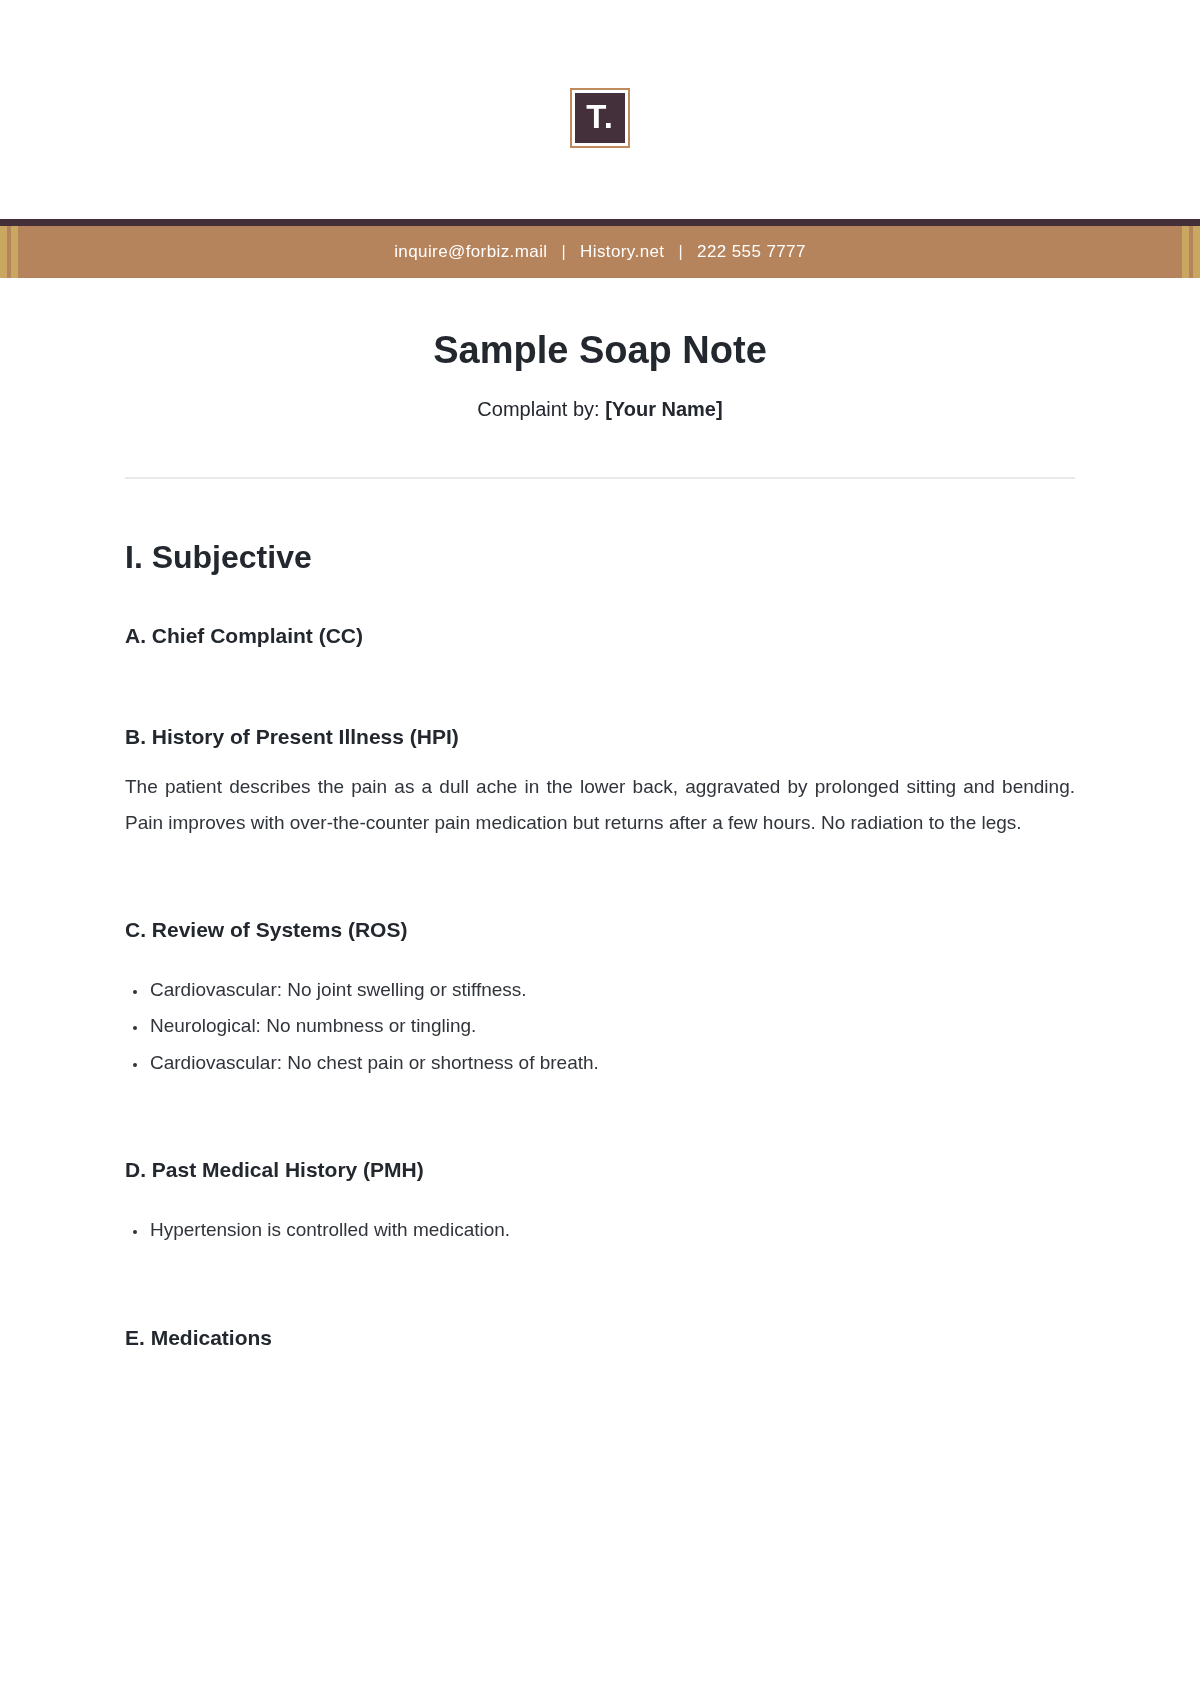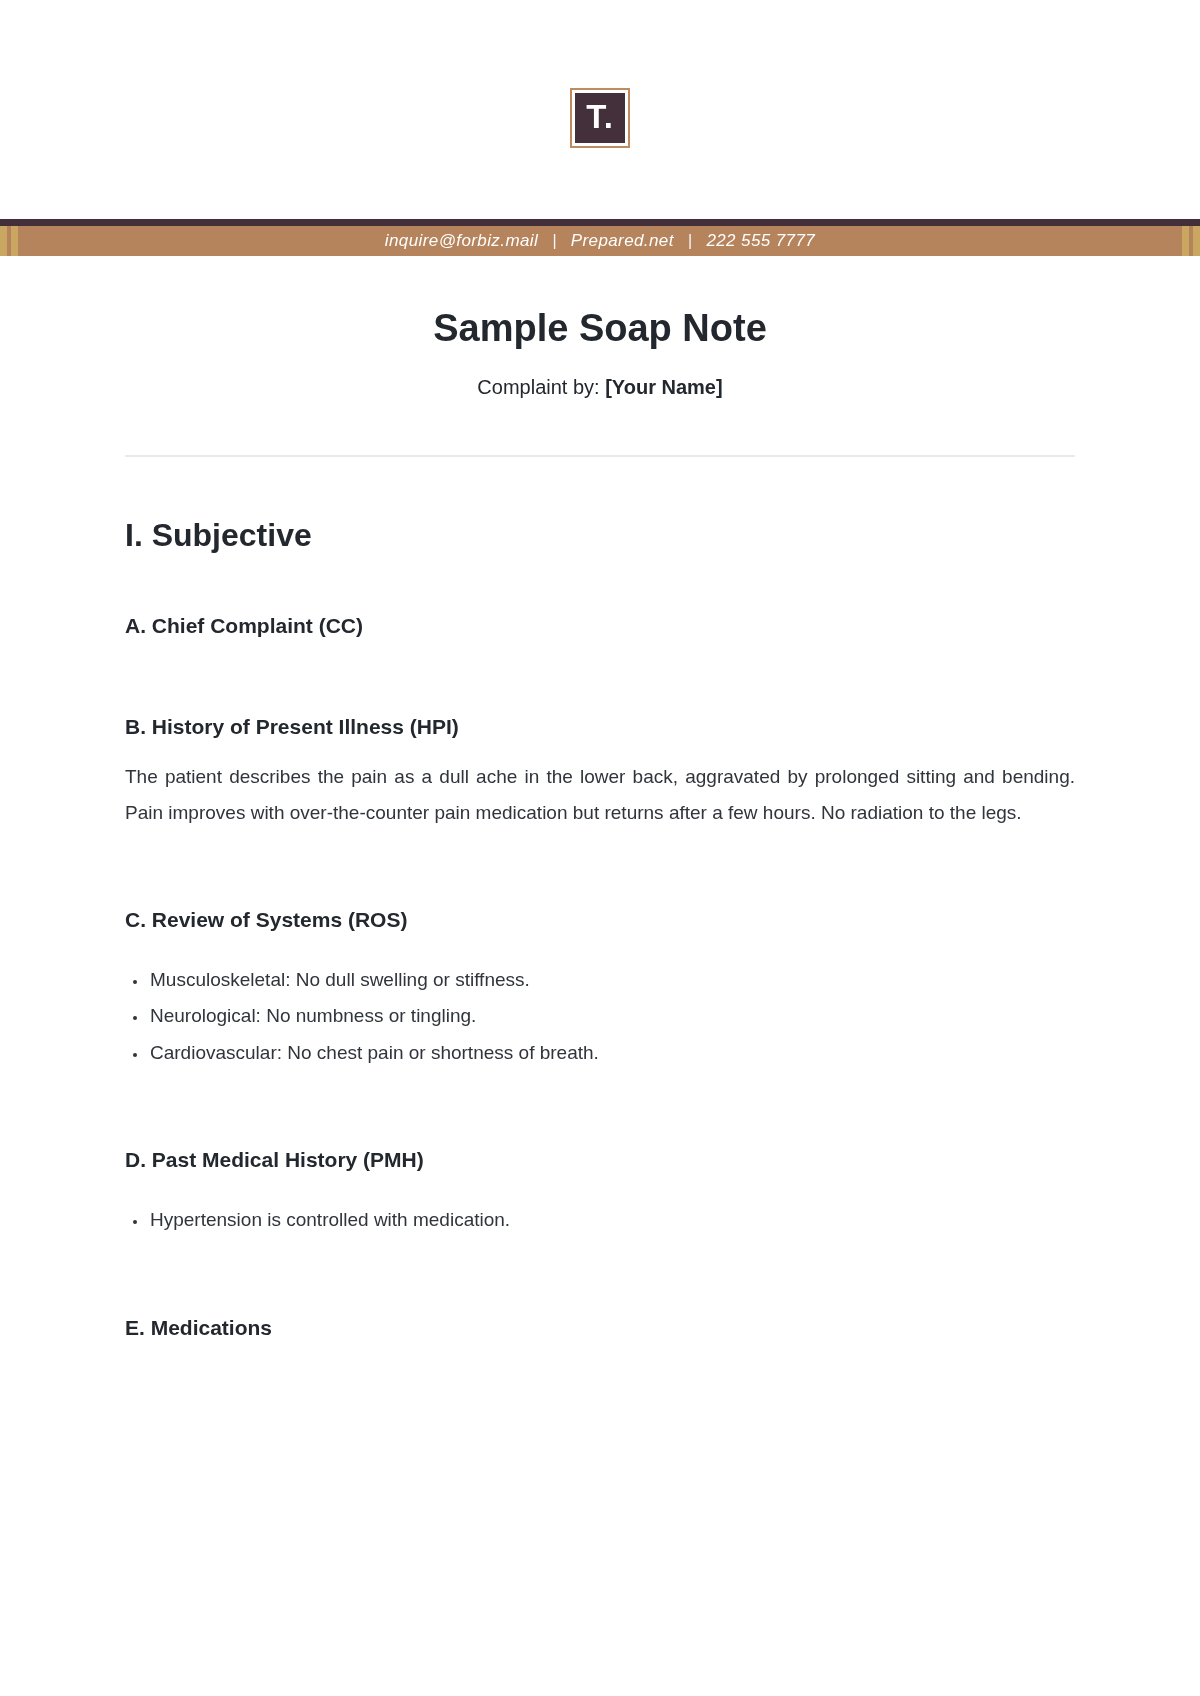--- a/index.html
+++ b/index.html
@@ -29,22 +29,22 @@
   }
   .logo-inner{
     width:100%;height:100%;background:var(--logo-bg);
     color:#fff;font-weight:bold;font-size:33px;line-height:48px;
     text-align:center;letter-spacing:1px;
   }
 
   
   .banner-top-line{margin-top:71px;height:7px;background:var(--banner-maroon);}
   .banner{
-    position:relative;height:30px;background:var(--banner-copper);
-    display:flex;align-items:center;justify-content:center;font-style:italic;
+    position:relative;height:52px;background:var(--banner-copper);
+    display:flex;align-items:center;justify-content:center;
   }
   .stripe{position:absolute;top:0;bottom:0;width:7px;background:var(--stripe-gold);}
   .stripe.s1{left:0;}
   .stripe.s2{left:11px;}
   .stripe.s3{right:11px;}
   .stripe.s4{right:0;}
   .banner-text{
     color:#ffffff;font-size:17px;letter-spacing:0.4px;
     display:flex;align-items:center;
   }
@@ -64,21 +64,21 @@
   .divider{
     margin-top:56px;border:none;border-top:2px solid var(--divider-color);
   }
   h2.section-heading{
     margin-top:58px;font-size:32px;font-weight:bold;color:var(--heading-color);
     line-height:1.25;
   }
   section h3{
     font-size:21px;font-weight:bold;color:var(--heading-color);line-height:25px;
   }
-  section.first h3{margin-top:58px;}
+  section.first h3{margin-top:46px;}
   section.spaced h3{margin-top:76px;}
   section p{
     margin-top:20px;font-size:19px;line-height:36px;color:var(--body-color);
   }
   section p.justify{text-align:justify;}
   section ul{
     margin-top:30px;padding-left:23px;list-style:disc;
   }
   section ul li{
     font-size:19px;line-height:36.5px;color:var(--body-color);
@@ -99,21 +99,21 @@
     <div class="banner-top-line"></div>
 
     <div class="banner">
       <span class="stripe s1"></span>
       <span class="stripe s2"></span>
       <span class="stripe s3"></span>
       <span class="stripe s4"></span>
       <div class="banner-text">
         <span>inquire@forbiz.mail</span>
         <span class="sep">|</span>
-        <span>Prepared.net</span>
+        <span>History.net</span>
         <span class="sep">|</span>
         <span>222 555 7777</span>
       </div>
     </div>
   </header>
 
   <main class="content">
 
     <h1 class="title">Sample Soap Note</h1>
 
@@ -131,21 +131,21 @@
     </section>
 
     <section class="spaced">
       <h3>B. History of Present Illness (HPI)</h3>
       <p class="justify">The patient describes the pain as a dull ache in the lower back, aggravated by prolonged sitting and bending. Pain improves with over-the-counter pain medication but returns after a few hours. No radiation to the legs.</p>
     </section>
 
     <section class="spaced">
       <h3>C. Review of Systems (ROS)</h3>
       <ul>
-        <li>Musculoskeletal: No dull swelling or stiffness.</li>
+        <li>Cardiovascular: No joint swelling or stiffness.</li>
         <li>Neurological: No numbness or tingling.</li>
         <li>Cardiovascular: No chest pain or shortness of breath.</li>
       </ul>
     </section>
 
     <section class="spaced">
       <h3>D. Past Medical History (PMH)</h3>
       <ul>
         <li>Hypertension is controlled with medication.</li>
       </ul>

